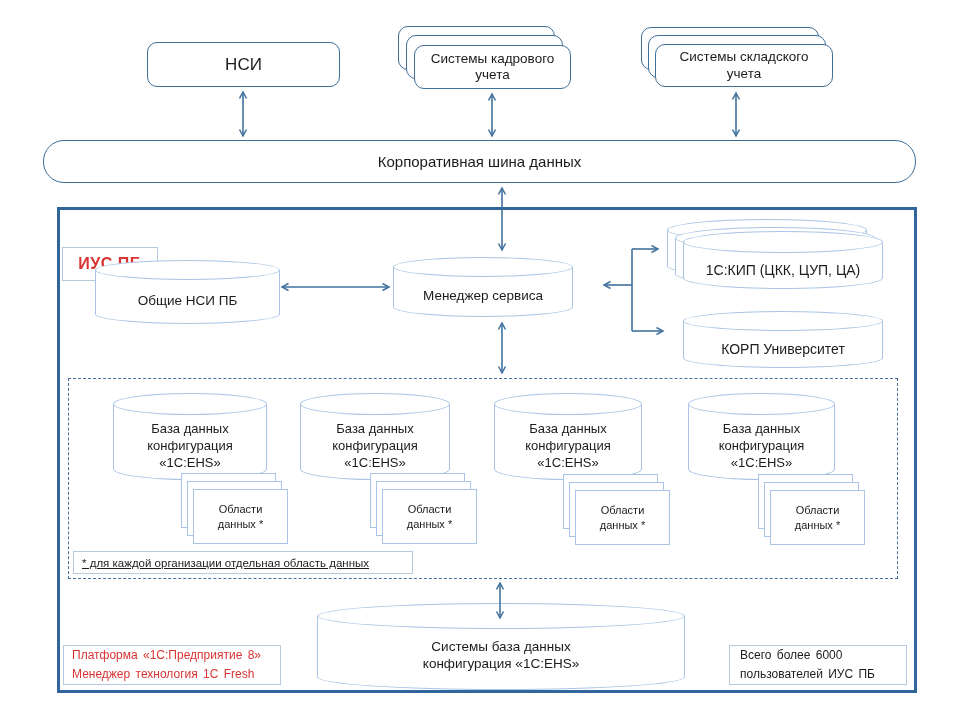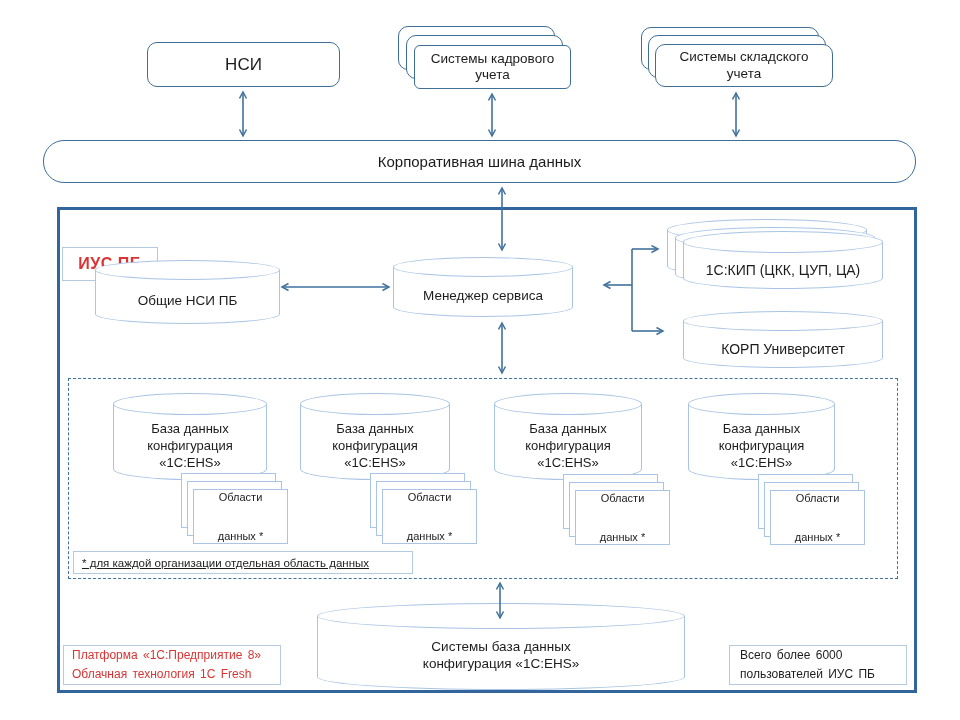--- a/index.html
+++ b/index.html
@@ -26,21 +26,21 @@
              border:1.7px solid var(--cylb);border-top:none;box-sizing:border-box;
              border-radius:0 0 50% 50% / 0 0 calc(var(--eh)/2) calc(var(--eh)/2);}
   .cyl .top{position:absolute;left:0;right:0;top:0;height:var(--eh);background:#fff;
             border:1.7px solid var(--cylb);border-radius:50%;box-sizing:border-box;}
   .cyl .lbl{position:absolute;left:0;right:0;top:var(--eh);bottom:2px;display:flex;flex-direction:column;
             align-items:center;justify-content:center;text-align:center;}
 
   
   .sqlayer{position:absolute;background:#fff;border:1.3px solid var(--cylb);box-sizing:border-box;}
   .sqfront{position:absolute;background:#fff;border:1.3px solid var(--cylb);box-sizing:border-box;
-           display:flex;flex-direction:column;align-items:center;justify-content:space-between;text-align:center;
+           display:flex;flex-direction:column;align-items:center;justify-content:center;text-align:center;
            font-size:11px;line-height:1.3;}
 
   .thinbox{position:absolute;background:#fff;border:1px solid var(--lightb);box-sizing:border-box;}
 
   .f17{font-size:17px;}
   .f15{font-size:15px;}
   .f14{font-size:14px;}
   .f135{font-size:13.5px;line-height:1.22;}
   .f13{font-size:13px;line-height:1.3;}
   .f12{font-size:12px;line-height:1.6;}
@@ -64,21 +64,21 @@
 
 <div id="page">
 
   <div class="obox f17" style="left:147px;top:42px;width:193px;height:45px;">
     <span>НСИ</span>
   </div>
 
   <div style="position:absolute;left:398px;top:26px;width:174px;height:64px;">
     <div class="slayer" style="left:0;top:0;width:157px;height:44px;"></div>
     <div class="slayer" style="left:8px;top:9px;width:157px;height:44px;"></div>
-    <div class="obox f135" style="left:16px;top:19px;width:157px;height:44px;padding:0 6px;border-radius:6px;">
+    <div class="obox f135" style="left:16px;top:19px;width:157px;height:44px;padding:0 6px;">
       <span>Системы кадрового учета</span>
     </div>
   </div>
 
   <div style="position:absolute;left:641px;top:27px;width:193px;height:61px;">
     <div class="slayer" style="left:0;top:0;width:178px;height:43px;"></div>
     <div class="slayer" style="left:7px;top:8px;width:178px;height:43px;"></div>
     <div class="obox f135" style="left:14px;top:17px;width:178px;height:43px;padding:0 6px;">
       <span>Системы складского учета</span>
     </div>
@@ -210,21 +210,21 @@
     <div class="body"></div>
     <div class="top"></div>
     <div class="lbl f135" style="padding-bottom:6px;">
       <div>Системы база данных</div>
       <div>конфигурация  «1С:EHS»</div>
     </div>
   </div>
 
   <div class="thinbox f12" id="platform-note">
     <div>Платформа  «1С:Предприятие  8»</div>
-    <div>Облачная  технология  1С Fresh</div>
+    <div>Менеджер  технология  1С Fresh</div>
   </div>
 
   <div class="thinbox f12" id="users-note">
     <div>Всего более  6000</div>
     <div>пользователей  ИУС ПБ</div>
   </div>
 
   <svg class="overlay" width="960" height="720" viewBox="0 0 960 720">
     <defs>
       <marker id="ah" markerWidth="11" markerHeight="11" refX="7.5" refY="4.5" orient="auto-start-reverse" markerUnits="userSpaceOnUse">

